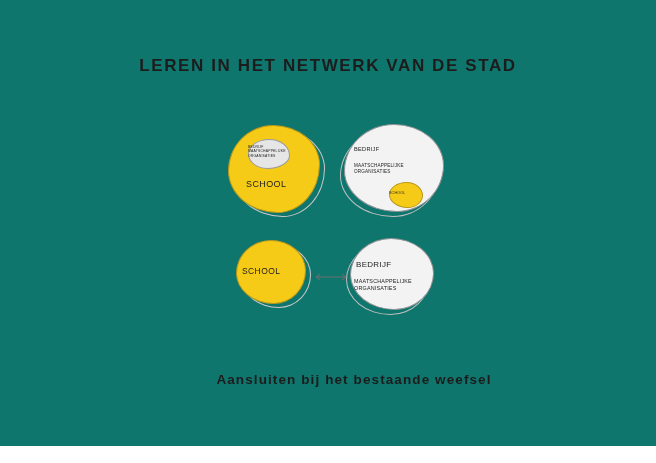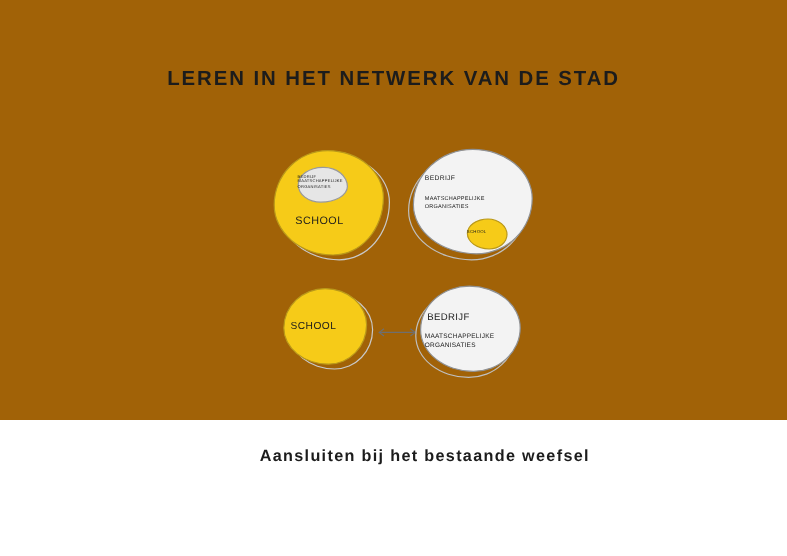--- a/index.html
+++ b/index.html
@@ -9,22 +9,22 @@
   body {
     width: 656px;
     height: 463px;
     background: #ffffff;
     font-family: "Liberation Sans", sans-serif;
     overflow: hidden;
   }
   .canvas {
     position: relative;
     width: 656px;
-    height: 350px;
-    background: #a16207;
+    height: 446px;
+    background: #0f766e;
   }
   .title {
     position: absolute;
     top: 56px;
     left: 0;
     width: 656px;
     text-align: center;
     font-size: 17px;
     font-weight: bold;
     letter-spacing: 1.6px;

